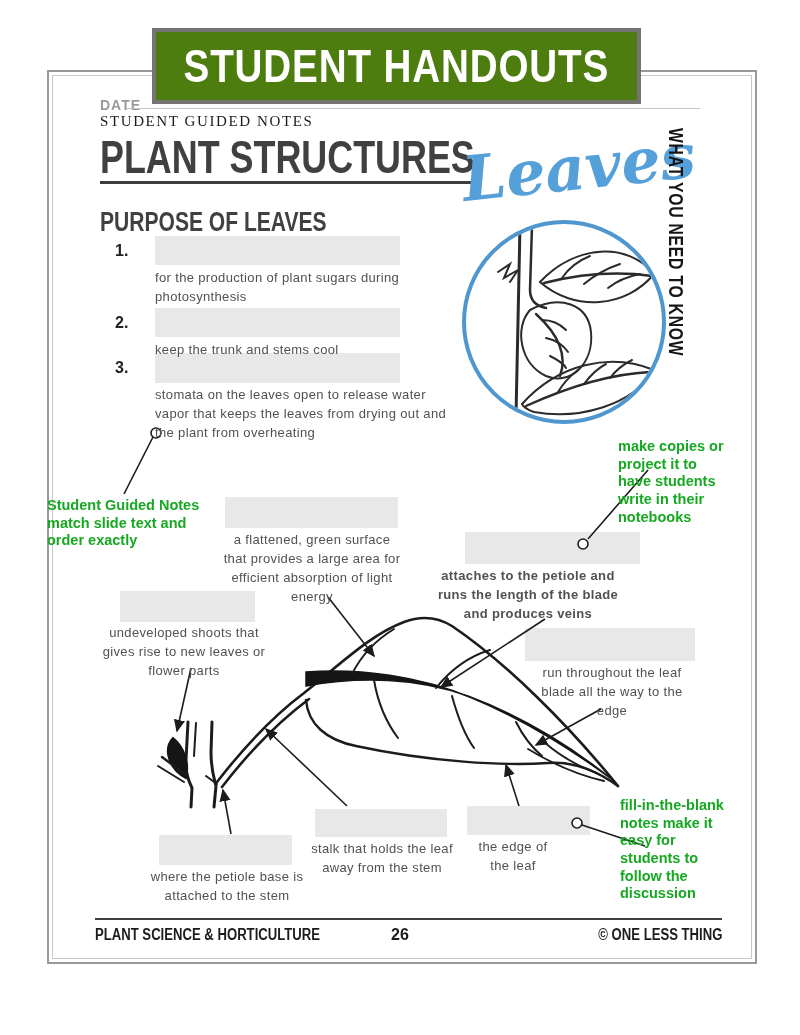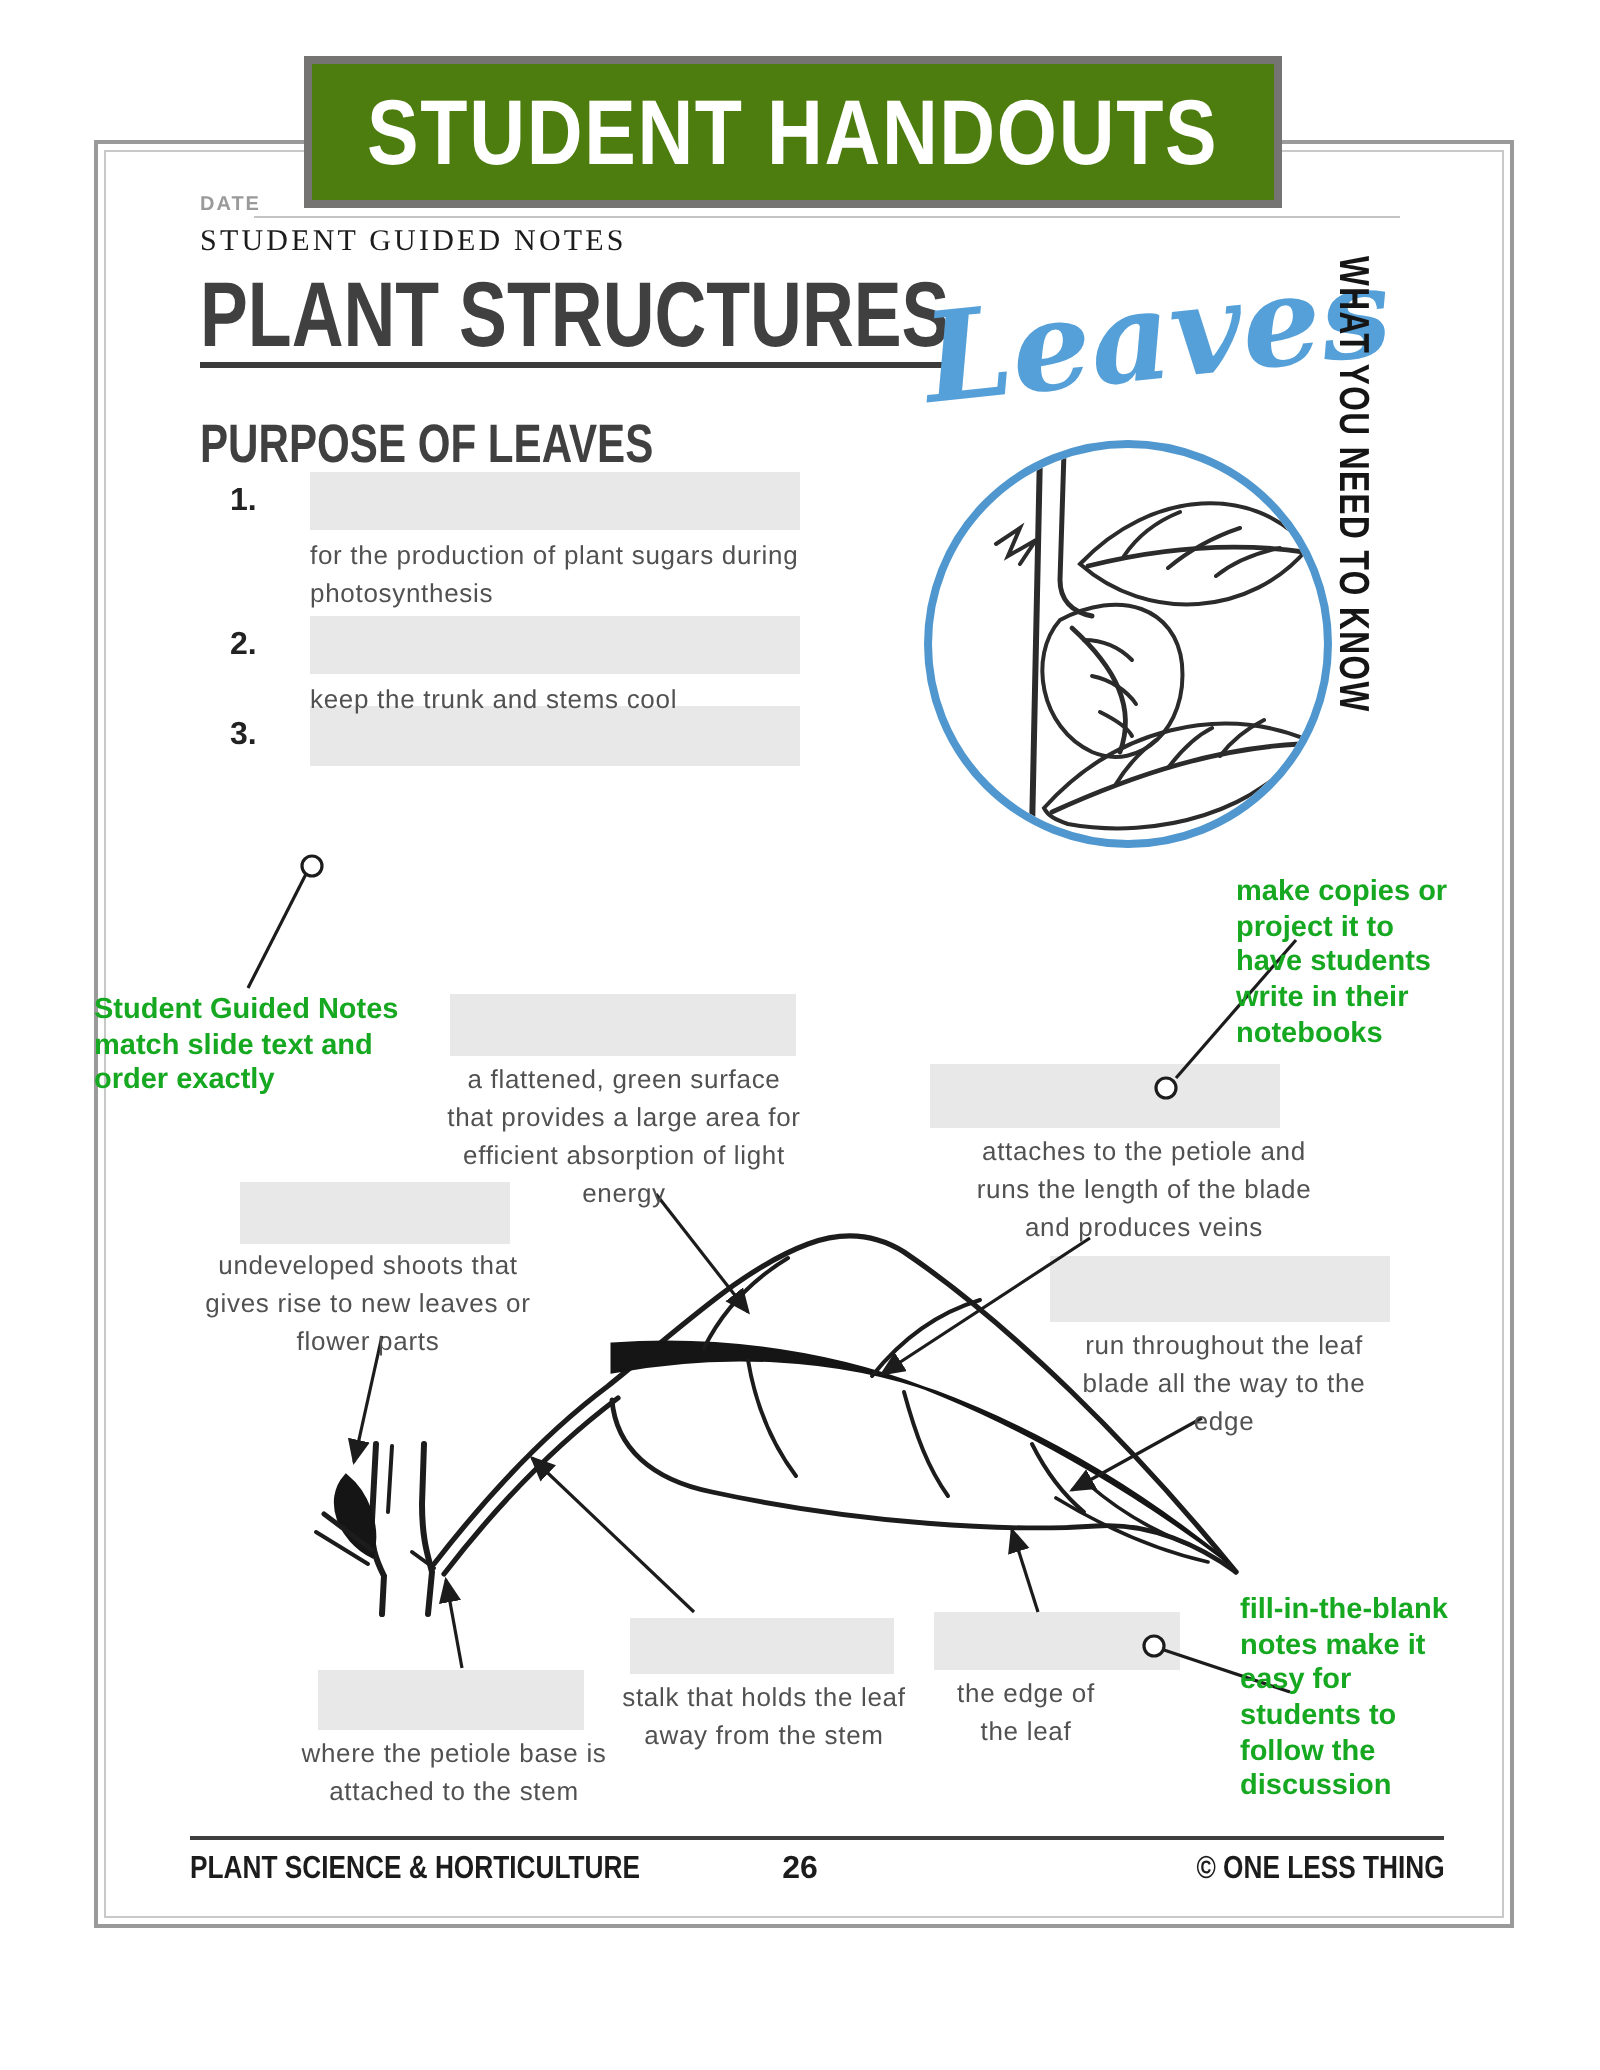--- a/index.html
+++ b/index.html
@@ -13,21 +13,21 @@
   .banner{position:absolute;left:152px;top:28px;width:489px;height:76px;
           background:#4d7c0f;border:4px solid #767472;box-sizing:border-box;
           display:flex;align-items:center;justify-content:center;z-index:6;}
   .banner-text{color:#ffffff;font-weight:bold;font-size:46px;letter-spacing:1px;
                display:inline-block;transform:scaleX(0.84);transform-origin:center;white-space:nowrap;}
   
   .condL{display:inline-block;transform:scaleX(0.78);transform-origin:0 50%;white-space:nowrap;}
   .condC{display:inline-block;transform:scaleX(0.8);transform-origin:center;white-space:nowrap;}
   .blue{color:#404040;}
   .abs{position:absolute;}
-  .date-label{font-size:10px;color:#9a9a9a;letter-spacing:1px;font-weight:bold;}
+  .date-label{font-size:14px;color:#9a9a9a;letter-spacing:1px;font-weight:bold;}
   .date-line{height:1px;background:#c4c4c4;}
   .kicker{font-family:"Liberation Serif",serif;font-size:15px;letter-spacing:1.6px;color:#1c1c1c;}
   .page-title{font-size:46px;font-weight:bold;line-height:1;}
   .title-rule{height:3px;background:#3c3c3c;}
   .script-title{font-family:"DejaVu Serif",serif;font-style:italic;font-weight:bold;
                 font-size:62px;color:#55a0d8;transform:rotate(-6deg);text-align:center;line-height:1;}
   .vertical-text{writing-mode:vertical-rl;text-orientation:mixed;font-weight:bold;font-size:21px;
                  color:#151515;letter-spacing:1px;transform:scaleY(0.75);transform-origin:top center;white-space:nowrap;}
   .section-h{font-size:27px;font-weight:bold;line-height:1;}
   
@@ -98,20 +98,23 @@
   <div class="blank" style="left:155px;top:236px;width:245px;height:29px;"></div>
   <div class="caption" style="left:155px;top:269px;width:300px;">for the production of plant sugars during
 photosynthesis</div>
 
   <div class="num" style="left:115px;top:314px;">2.</div>
   <div class="blank" style="left:155px;top:308px;width:245px;height:29px;"></div>
   <div class="caption" style="left:155px;top:341px;width:300px;">keep the trunk and stems cool</div>
 
   <div class="num" style="left:115px;top:359px;">3.</div>
   <div class="blank" style="left:155px;top:353px;width:245px;height:30px;"></div>
+  <div class="caption" style="left:155px;top:386px;width:320px;">stomata on the leaves open to release water
+vapor that keeps the leaves from drying out and
+the plant from overheating</div>
 
   <div class="green-note" style="left:47px;top:497px;width:160px;">Student Guided Notes
 match slide text and
 order exactly</div>
   <div class="green-note" style="left:618px;top:438px;width:145px;">make copies or
 project it to
 have students
 write in their
 notebooks</div>
   <div class="green-note" style="left:620px;top:797px;width:145px;">fill-in-the-blank
@@ -122,21 +125,21 @@
 discussion</div>
 
 
   <div class="blank" style="left:225px;top:497px;width:173px;height:31px;"></div>
   <div class="caption cap-c" style="left:212px;top:531px;width:200px;">a flattened, green surface
 that provides a large area for
 efficient absorption of light
 energy</div>
 
   <div class="blank" style="left:465px;top:532px;width:175px;height:32px;"></div>
-  <div class="caption cap-c" style="left:472px;top:567px;width:200px;">attaches to the petiole and
+  <div class="caption cap-c" style="left:428px;top:567px;width:200px;font-weight:bold;">attaches to the petiole and
 runs the length of the blade
 and produces veins</div>
 
   <div class="blank" style="left:120px;top:591px;width:135px;height:31px;"></div>
   <div class="caption cap-c" style="left:84px;top:624px;width:200px;">undeveloped shoots that
 gives rise to new leaves or
 flower parts</div>
 
   <div class="blank" style="left:525px;top:628px;width:170px;height:33px;"></div>
   <div class="caption cap-c" style="left:512px;top:664px;width:200px;">run throughout the leaf

